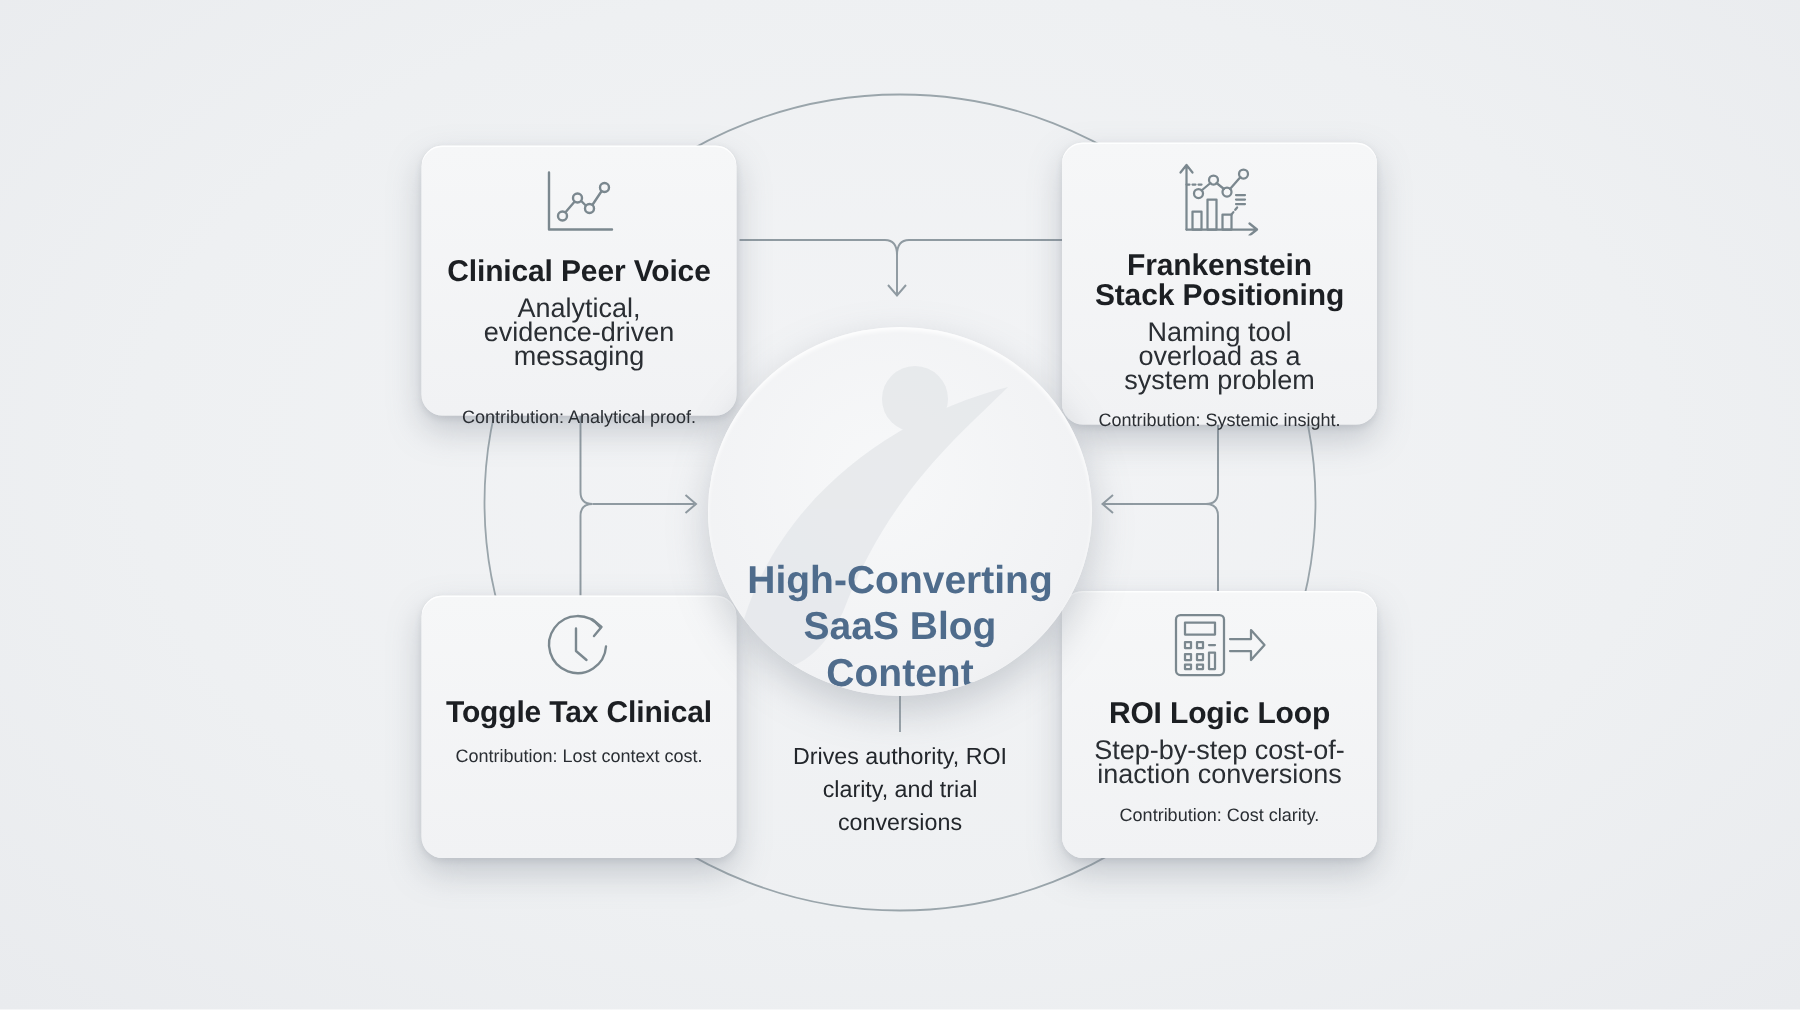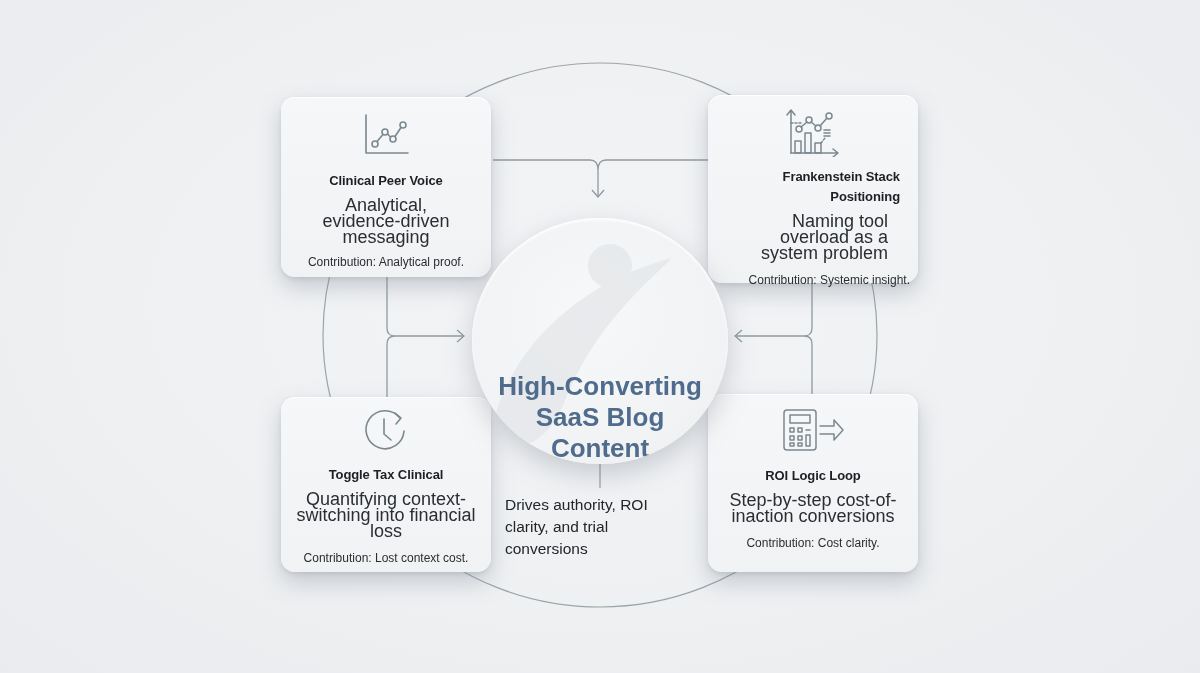--- a/index.html
+++ b/index.html
@@ -33,40 +33,40 @@
       box-shadow: 0 10px 22px rgba(120,130,140,0.35), 0 2px 4px rgba(120,130,140,0.18), inset 0 1px 0 rgba(255,255,255,0.9);
       text-align: center;
       box-sizing: border-box;
       padding: 0 8px;
     }
     .card .icon {
       display: block;
       margin: 0 auto;
     }
     .card .title {
-      font-size: 13px;
+      font-size: 20px;
       font-weight: bold;
       color: #1c1f23;
       line-height: 20px;
       letter-spacing: -0.1px;
     }
     .card .desc {
       font-size: 18px;
       color: #2a2e33;
       line-height: 16px;
       margin-top: 6px;
     }
     .card .contrib {
       font-size: 12px;
       color: #2a2e33;
       line-height: 15px;
-      margin-top: 10px;
+      margin-top: 26px;
     }
     #card-tl { left: 281px; top: 97px; height: 180px; }
-    #card-tr { left: 708px; top: 95px; height: 188px; text-align: right; }
+    #card-tr { left: 708px; top: 95px; height: 188px; }
     #card-bl { left: 281px; top: 397px; height: 175px; }
     #card-br { left: 708px; top: 394px; height: 178px; }
 
     .center-hub {
       position: absolute;
       left: 472px; top: 218px;
       width: 256px; height: 246px;
       border-radius: 50%;
       background: radial-gradient(circle at 45% 40%, #f7f8f9 0%, #f1f2f4 70%, #e9ebed 100%);
       box-shadow: 0 10px 26px rgba(120,130,140,0.35), inset 0 2px 3px rgba(255,255,255,0.9);
@@ -87,21 +87,21 @@
       font-weight: bold;
       color: #4f6c8c;
       line-height: 31px;
       width: 230px;
       margin-top: -4px;
     }
     .outcome {
       position: absolute;
       left: 505px; top: 494px;
       width: 190px;
-      text-align: left;
+      text-align: center;
       font-size: 15.5px;
       line-height: 22px;
       color: #22262b;
     }
   </style>
 </head>
 <body>
 
 <div class="diagram">
 
@@ -165,21 +165,20 @@
 
   <div class="card" id="card-bl">
     <svg class="icon" width="48" height="46" viewBox="0 0 48 46" style="margin-top:12px;">
       <g fill="none" stroke="#7b888f" stroke-width="1.6" stroke-linecap="round" stroke-linejoin="round">
         <path d="M38 9 A19 19 0 1 0 42 22"></path>
         <path d="M33 4 L39 9 L34 15"></path>
         <path d="M22 10 V25 L29 31"></path>
       </g>
     </svg>
     <div class="title" style="margin-top:10px;">Toggle Tax Clinical</div>
-    <div class="desc" style="padding:0 4px;">Quantifying context-switching into financial loss</div>
     <div class="contrib" style="margin-top:12px;">Contribution: Lost context cost.</div>
   </div>
 
   <div class="card" id="card-br">
     <svg class="icon" width="66" height="48" viewBox="0 0 66 48" style="margin-top:12px;">
       <g fill="none" stroke="#7b888f" stroke-width="1.5" stroke-linecap="round" stroke-linejoin="round">
         <rect x="4" y="4" width="32" height="40" rx="3"></rect>
         <rect x="10" y="9" width="20" height="8"></rect>
         <rect x="10" y="22" width="4" height="4"></rect>
         <rect x="18" y="22" width="4" height="4"></rect>

